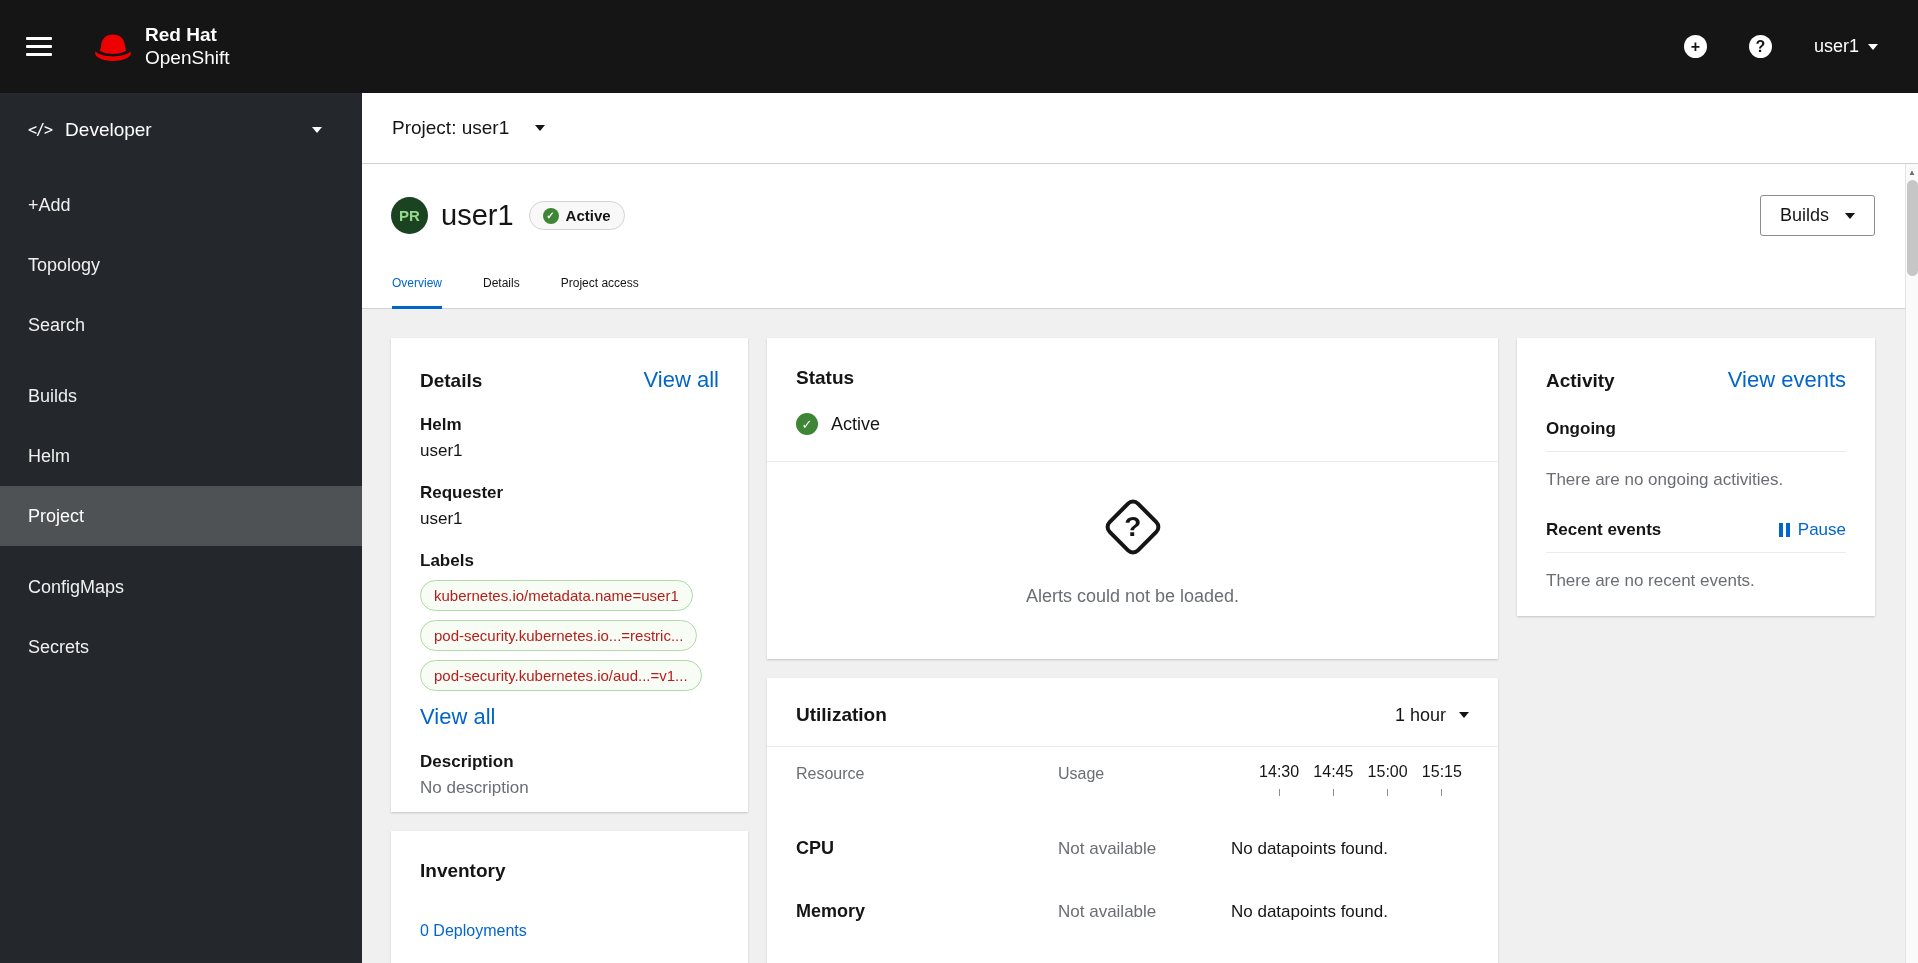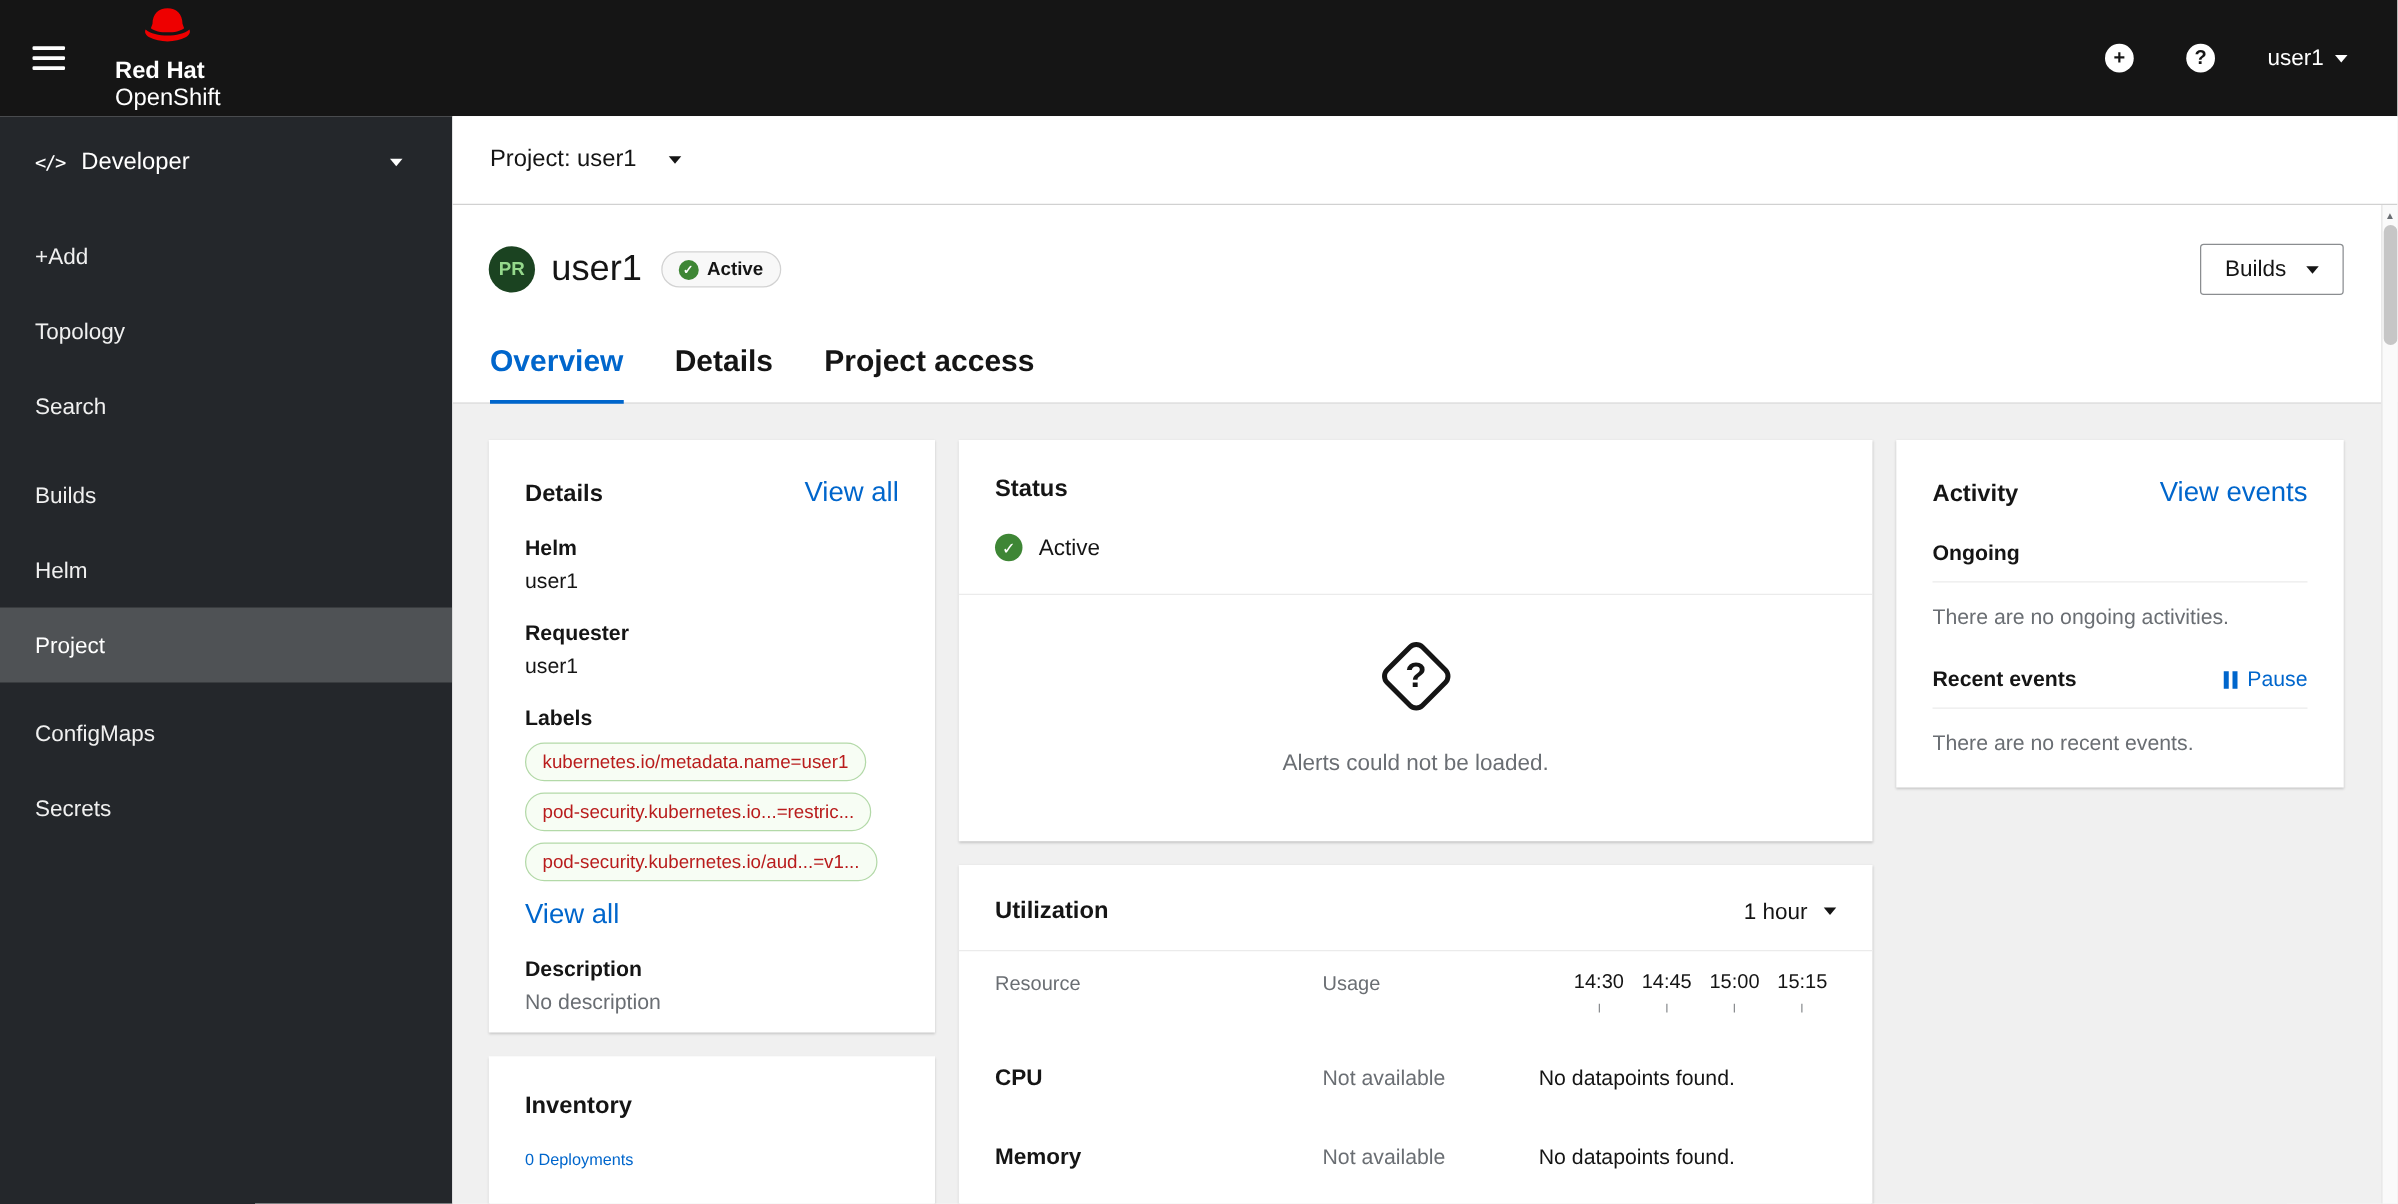--- a/index.html
+++ b/index.html
@@ -4,21 +4,21 @@
 <style>
   * { margin:0; padding:0; box-sizing:border-box; }
   html,body { width:1918px; height:963px; overflow:hidden; }
   body { font-family:"Liberation Sans", sans-serif; background:#f0f0f0; color:#151515; }
   .app { width:1918px; height:963px; position:relative; overflow:hidden; }
 
   
   .masthead { height:93px; background:#151515; display:flex; align-items:center; padding:0 40px 0 26px; }
   .hamburger { width:26px; height:19px; display:flex; flex-direction:column; justify-content:space-between; cursor:pointer; margin-right:40px; }
   .hamburger i { display:block; height:3px; background:#fff; border-radius:1px; }
-  .logo { display:flex; align-items:center; gap:11px;flex-direction:column; }
+  .logo { display:flex; align-items:center; gap:11px; }
   .logo svg { display:block; }
   .logo-text { color:#fff; font-size:19px; line-height:1.18; }
   .logo-text .b1 { font-weight:bold; }
   .masthead-right { margin-left:auto; display:flex; align-items:center; gap:42px; }
   .mh-icon { width:23px; height:23px; background:#fff; color:#151515; border-radius:50%; display:flex; align-items:center; justify-content:center; font-weight:bold; font-size:16px; cursor:pointer; }
   .user-menu { color:#fff; font-size:18px; display:flex; align-items:center; gap:9px; cursor:pointer; }
   .caret { width:0; height:0; border-left:5px solid transparent; border-right:5px solid transparent; border-top:6px solid currentColor; display:inline-block; }
   .caret.white { border-top-color:#fff; }
 
   
@@ -43,42 +43,42 @@
   .title-row { display:flex; align-items:center; }
   .pr-badge { width:37px; height:37px; border-radius:50%; background:#1b4321; color:#95d98c; font-weight:bold; font-size:15px; display:flex; align-items:center; justify-content:center; margin-right:13px; flex-shrink:0; }
   .page-title { font-size:29px; font-weight:400; color:#151515; margin-right:15px; }
   .status-pill { display:flex; align-items:center; gap:7px; border:1px solid #d2d2d2; background:#f8f8f8; border-radius:999px; padding:5px 13px; font-size:15px; font-weight:bold; color:#151515; }
   .check { background:#3e8635; color:#fff; border-radius:50%; display:flex; align-items:center; justify-content:center; flex-shrink:0; }
   .check.sm { width:16px; height:16px; font-size:10px; }
   .check.lg { width:22px; height:22px; font-size:13px; }
   .actions-btn { margin-left:auto; display:flex; align-items:center; gap:16px; border:1px solid #8a8d90; background:#fff; border-radius:3px; padding:9px 19px; font-size:18px; color:#151515; cursor:pointer; }
 
   .tabs { display:flex; gap:41px; margin-top:40px; padding-left:1px; }
-  .tab { font-size:24px; padding-bottom:16px; color:#151515; cursor:pointer; border-bottom:3px solid transparent; margin-bottom:-1px;font-weight:bold; }
+  .tab { font-size:12px; padding-bottom:16px; color:#151515; cursor:pointer; border-bottom:3px solid transparent; margin-bottom:-1px; }
   .tab.active { color:#0066cc; border-bottom-color:#0066cc; }
 
   
   .content { background:#f0f0f0; display:grid; grid-template-columns:357px 731px 358px; gap:19px; align-items:start; padding:29px 43px 0 29px; }
   .col { display:flex; flex-direction:column; gap:19px; }
   .card { background:#fff; box-shadow:0 1px 2px rgba(3,3,3,0.18); padding:29px; }
   .card-head { display:flex; justify-content:space-between; align-items:baseline; }
   .card-title { font-size:19px; font-weight:bold; color:#151515; }
   .link { color:#0066cc; font-size:22px; cursor:pointer; text-decoration:none; }
   .muted { color:#6a6e73; }
 
   
   .card.details { height:474px; overflow:hidden; }
   .dt { font-weight:bold; font-size:17px; margin-top:22px; }
   .dd { font-size:17px; margin-top:6px; }
   .label-pill { display:block; width:fit-content; max-width:100%; overflow:hidden; text-overflow:ellipsis; white-space:nowrap; border:1px solid #b3d9a8; background:#f7fdf4; border-radius:999px; padding:6px 13px; font-size:15px; color:#b91c1c; margin-top:9px; cursor:pointer; }
   .viewall-labels { display:inline-block; margin-top:13px; }
 
   
   .card.inventory { height:150px; overflow:hidden; }
-  .inv-link { display:inline-block; margin-top:24px; font-size:13px; }
+  .inv-link { display:inline-block; margin-top:40px; font-size:16px; }
 
   
   .card.status { height:321px; overflow:hidden; padding-bottom:0; }
   .status-row { display:flex; align-items:center; gap:13px; margin-top:24px; font-size:18px; }
   .bleed-divider { border-top:1px solid #ebebeb; margin:26px -29px 0; }
   .alerts-empty { display:flex; flex-direction:column; align-items:center; padding-top:32px; }
   .unknown-wrap { height:66px; display:flex; align-items:center; justify-content:center; }
   .unknown-icon { width:44px; height:44px; border:4px solid #151515; border-radius:9px; transform:rotate(45deg); display:flex; align-items:center; justify-content:center; }
   .unknown-icon span { transform:rotate(-45deg); font-size:28px; font-weight:bold; color:#151515; }
   .alerts-msg { margin-top:26px; font-size:18px; color:#6a6e73; }

